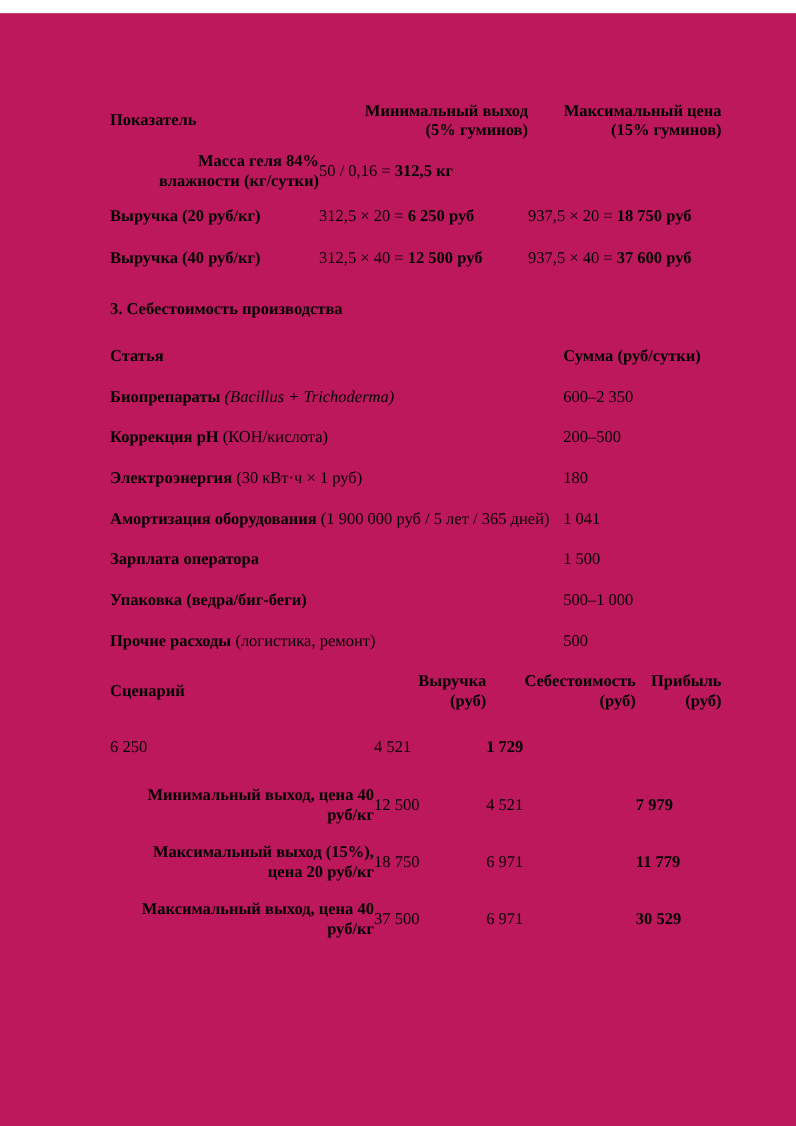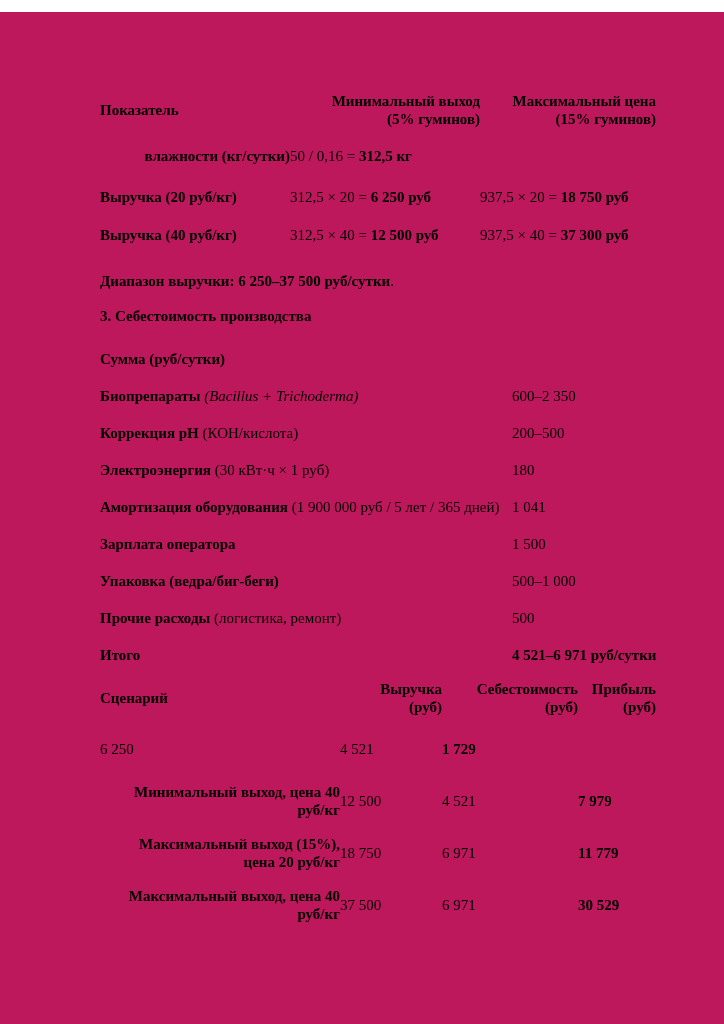--- a/index.html
+++ b/index.html
@@ -47,42 +47,43 @@
         <span class="line">(5% гуминов)</span>
       </div>
       <div class="b">
         <span class="line">Максимальный цена</span>
         <span class="line">(15% гуминов)</span>
       </div>
     </div>
 
     <div class="grid1 h2l mb14">
       <div class="b">
+        <span class="line">Масса геля 84%</span>
         <span class="line">влажности (кг/сутки)</span>
       </div>
       <div class="nw"><span>50 / 0,16 = </span><b>312,5 кг</b></div>
     </div>
 
     <div class="grid1 mb20">
       <div class="b nw">Выручка (20 руб/кг)</div>
       <div class="nw"><span>312,5 × 20 = </span><b>6 250 руб</b></div>
       <div class="nw"><span>937,5 × 20 = </span><b>18 750 руб</b></div>
     </div>
 
     <div class="grid1 mb28">
       <div class="b nw">Выручка (40 руб/кг)</div>
       <div class="nw"><span>312,5 × 40 = </span><b>12 500 руб</b></div>
-      <div class="nw"><span>937,5 × 40 = </span><b>37 300 руб</b></div>
+      <div class="nw"><span>937,5 × 40 = </span><b>37 600 руб</b></div>
     </div>
 
-    <p class="mb17"><b>Диапазон выручки: 6 250–37 500 руб/сутки</b><span>.</span></p>
 
     <p class="b mb25">3. Себестоимость производства</p>
 
     <div class="grid2 mb19">
+      <div class="b">Статья</div>
       <div class="b nw">Сумма (руб/сутки)</div>
     </div>
 
     <div class="grid2 mb19">
       <div class="nw"><b>Биопрепараты</b><i> (Bacillus + Trichoderma)</i></div>
       <div class="nw">600–2 350</div>
     </div>
 
     <div class="grid2 mb19">
       <div class="nw"><b>Коррекция pH</b><span> (КОН/кислота)</span></div>
@@ -107,24 +108,20 @@
     <div class="grid2 mb19">
       <div class="nw"><b>Упаковка (ведра/биг-беги)</b><span></span></div>
       <div class="nw">500–1 000</div>
     </div>
 
     <div class="grid2 mb19">
       <div class="nw"><b>Прочие расходы</b><span> (логистика, ремонт)</span></div>
       <div class="nw">500</div>
     </div>
 
-    <div class="grid2 mb16">
-      <div class="nw"><b>Итого</b><span></span></div>
-      <div class="b nw">4 521–6 971 руб/сутки</div>
-    </div>
 
 
     <div class="grid3 h2l mb15">
       <div class="b">Сценарий</div>
       <div class="b">
         <span class="line">Выручка</span>
         <span class="line">(руб)</span>
       </div>
       <div class="b">
         <span class="line">Себестоимость</span>

